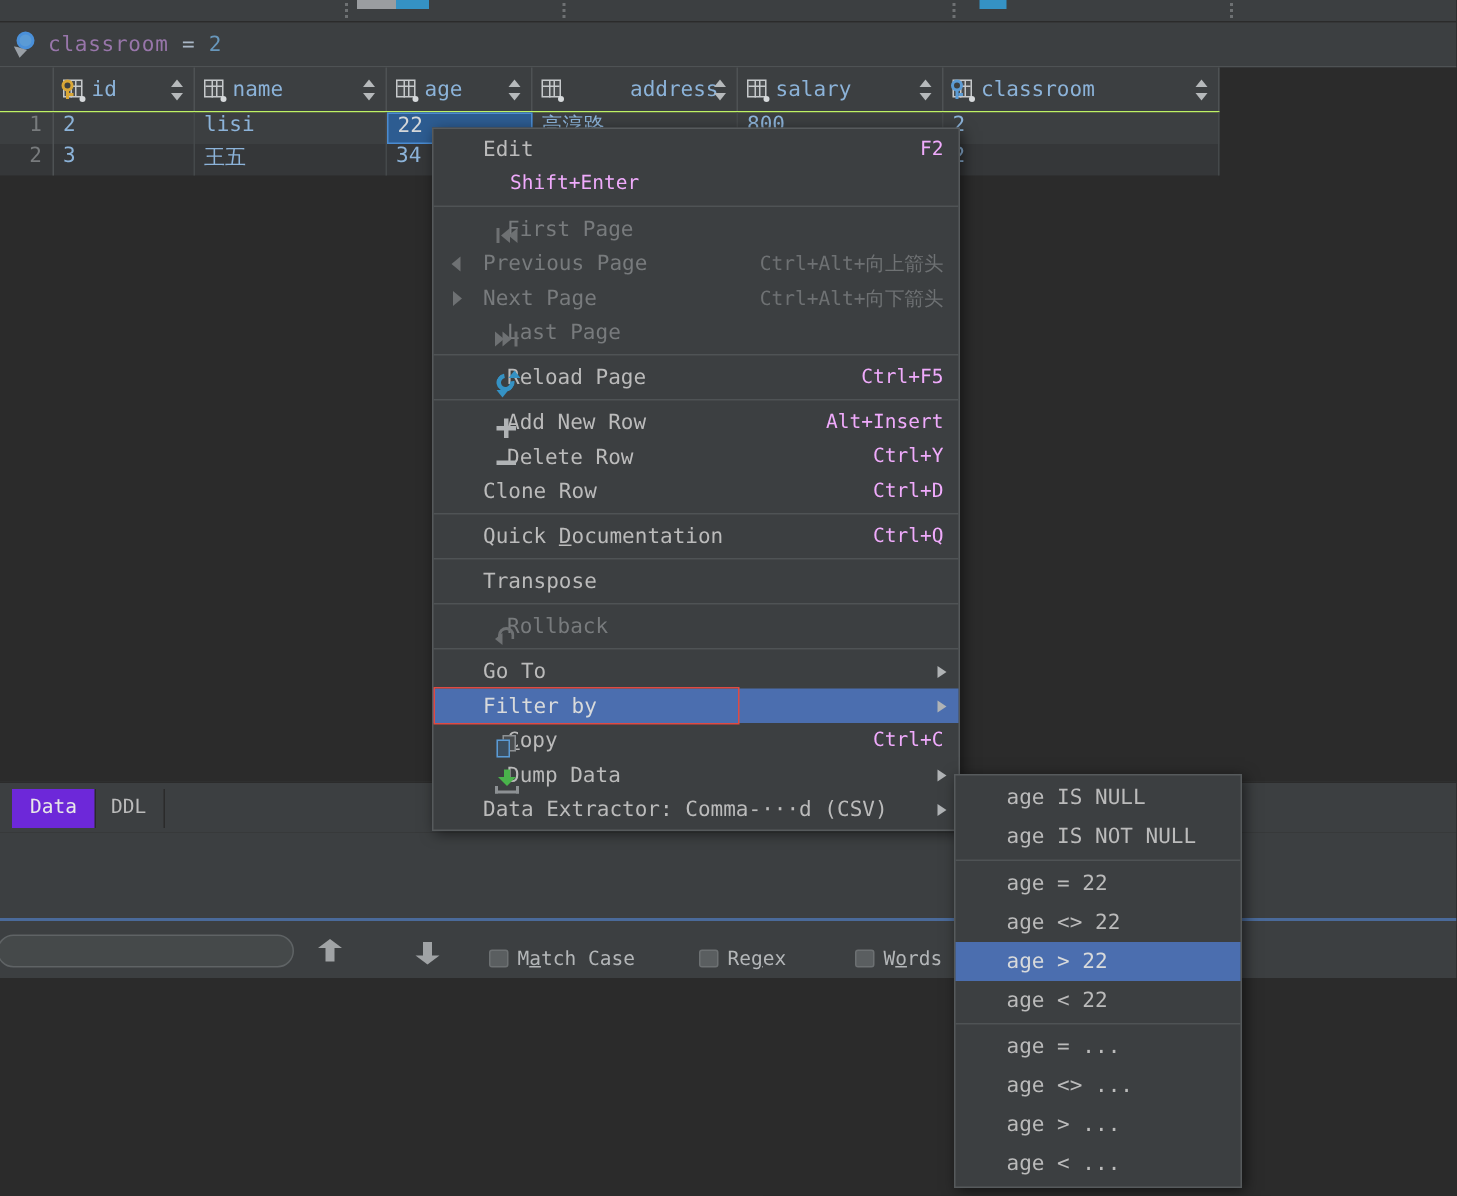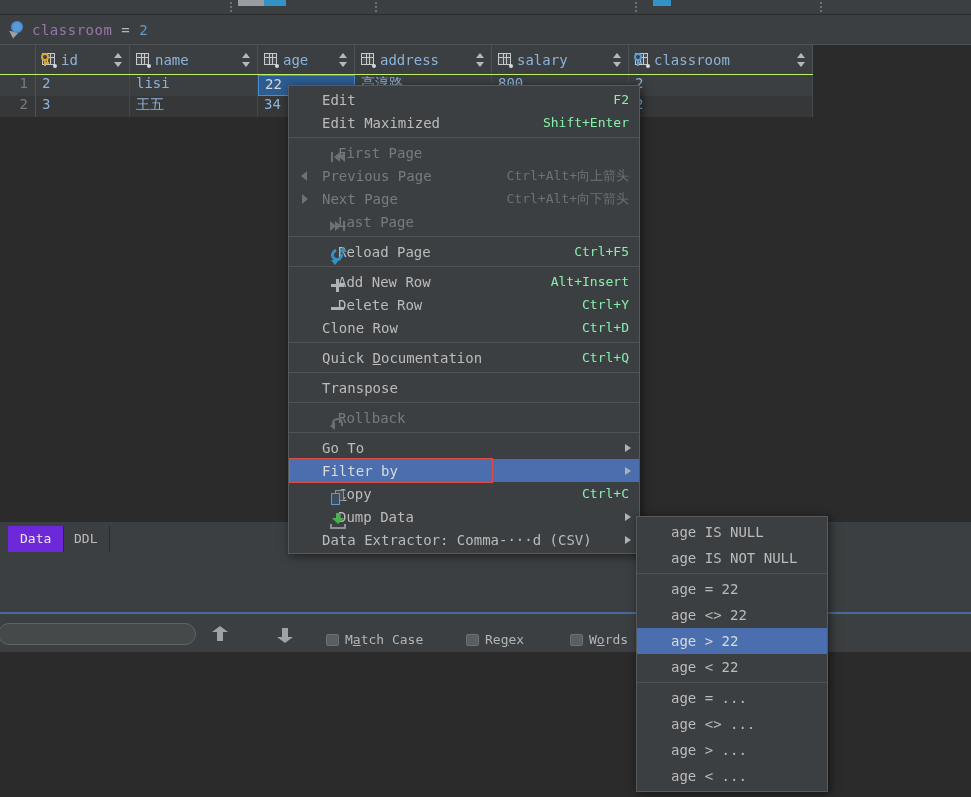--- a/index.html
+++ b/index.html
@@ -148,21 +148,21 @@
     z-index: 50; padding: 2px 0;
   }
   .mi {
     position: relative; display: flex; align-items: center;
     height: 23px; padding-left: 33px; padding-right: 10px;
     font-size: 14px; color: #bbbbbb; white-space: nowrap;
   }
   .mi.disabled { color: #787b7d; }
   .mi .mi-label { flex: 1; }
   .mi .mi-label u { text-decoration: underline; }
-  .mi .mi-key { color: #86efac; font-size: 13px; margin-left: 18px; }
+  .mi .mi-key { color: #f0abfc; font-size: 13px; margin-left: 18px; }
   .mi.disabled .mi-key { color: #6e7173; }
   .mi.selected { background: #4b6eaf; color: #d8dadb; }
   .mi-sep { height: 1px; background: #4f5355; margin: 3px 0; }
   .mi-arrow {
     position: absolute; right: 8px; top: 8px; width: 0; height: 0;
     border-top: 4px solid transparent; border-bottom: 4px solid transparent;
     border-left: 6px solid #b0b3b5;
   }
   .mi-ico { position: absolute; left: 8px; top: 4px; width: 16px; height: 16px; }
 
@@ -316,21 +316,21 @@
             <span class="v2"></span>
             <span class="dot"></span>
         </span>
         <span class="lbl">age</span>
         <span class="sorter">
             <i class="up"></i>
             <i class="dn"></i>
           </span>
       </div>
 
-      <div class="col-head" style="width:137px;">
+      <div class="col-head" style="width:137px;gap:40px;">
         <span class="tbl-ico">
           <span class="box"></span>
             <span class="v2"></span>
             <span class="dot"></span>
         </span>
         <span class="lbl">address</span>
         <span class="sorter">
             <i class="up"></i>
             <i class="dn"></i>
           </span>
@@ -419,21 +419,20 @@
   </div>
 
   <div class="bottom-fill"></div>
 
   <div class="ctx-menu">
     <div class="mi">
       <span class="mi-label">Edit</span>
       <span class="mi-key">F2</span>
     </div>
     <div class="mi">
-      <span class="mi-label">Edit Maximized</span>
       <span class="mi-key">Shift+Enter</span>
     </div>
     <div class="mi-sep"></div>
 
     <div class="mi disabled">
       <span class="mi-ico ico-first">
         <span class="bar"></span>
           <span class="tri-l" style="left:4px;"></span>
           <span class="tri-l" style="left:9px;"></span>
       </span>

